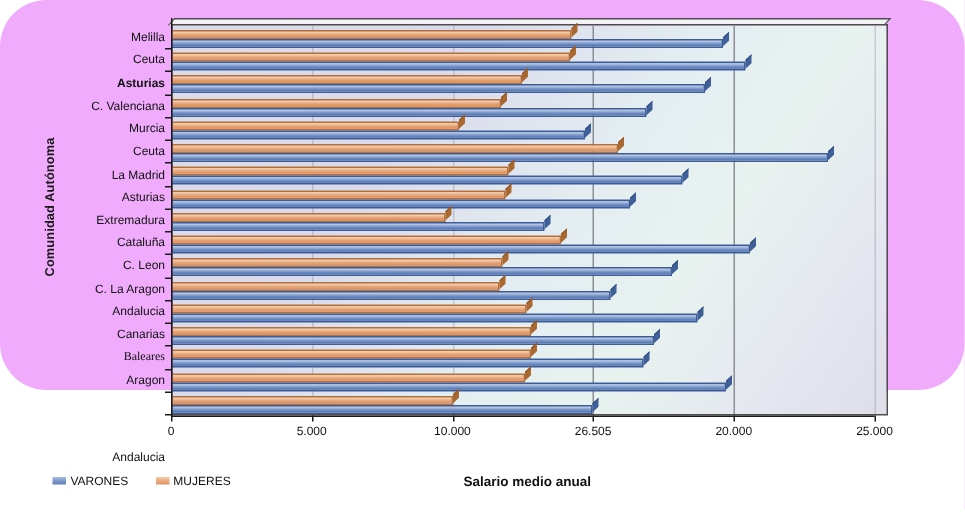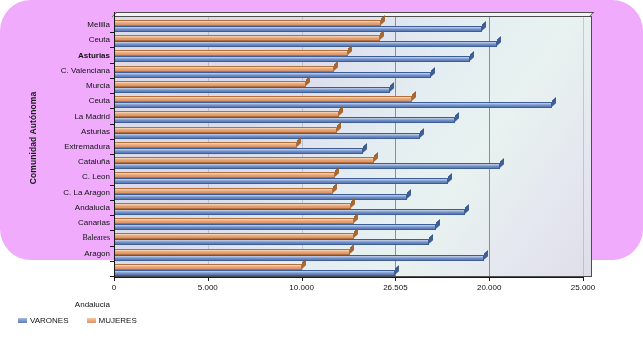--- a/index.html
+++ b/index.html
@@ -212,21 +212,21 @@
     font-size: 9px;
     font-weight: bold;
     color: #111111;
     padding-left: 60px;
     box-sizing: border-box;
   }
 
   
   .legend {
     position: absolute;
-    left: 18px;
+    left: 35px;
     top: 316px;
     display: flex;
     gap: 18px;
     align-items: center;
   }
   .legend-item {
     display: flex;
     align-items: center;
     gap: 3px;
   }
@@ -466,20 +466,21 @@
       <div class="x-tick" style="left: 301.6px;"></div>
       <div class="x-tick-label" style="left: 301.6px;">10.000</div>
       <div class="x-tick" style="left: 395.4px;"></div>
       <div class="x-tick-label" style="left: 395.4px;">26.505</div>
       <div class="x-tick" style="left: 489.2px;"></div>
       <div class="x-tick-label" style="left: 489.2px;">20.000</div>
       <div class="x-tick" style="left: 583px;"></div>
       <div class="x-tick-label" style="left: 583px;">25.000</div>
     </div>
 
+  <div class="x-axis-title">Salario medio anual</div>
 
   <div class="legend">
       <div class="legend-item">
         <span class="legend-swatch blue"></span>
         <span class="legend-text">VARONES</span>
       </div>
       <div class="legend-item">
         <span class="legend-swatch orange"></span>
         <span class="legend-text">MUJERES</span>
       </div>

